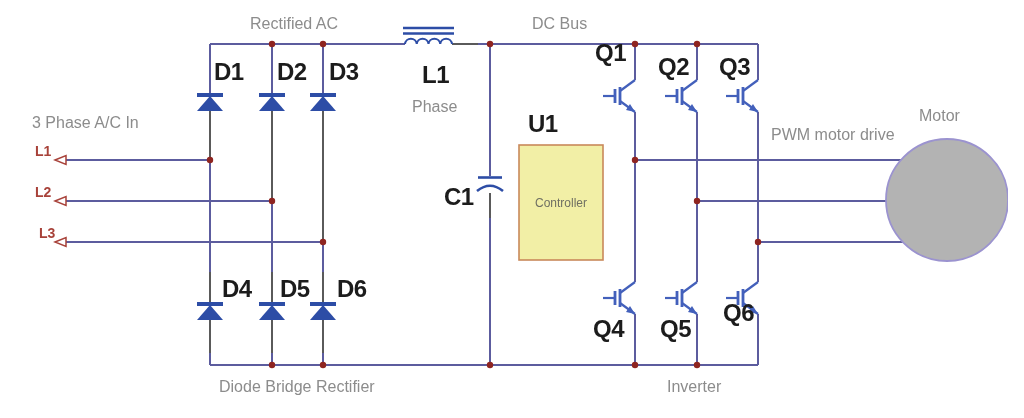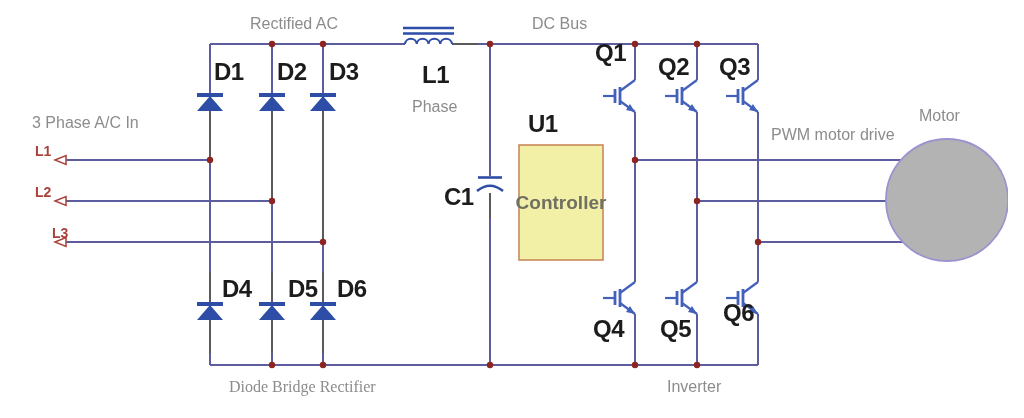--- a/index.html
+++ b/index.html
@@ -25,21 +25,21 @@
   .dot{fill:var(--dot);stroke:none;}
   .in-arrow{fill:#fff;stroke:var(--red);stroke-width:1.5;}
   .ctrl-rect{fill:var(--ctrlfill);stroke:var(--ctrlborder);stroke-width:1.6;}
   .motor-circle{fill:var(--motorfill);stroke:var(--motorstroke);stroke-width:1.8;}
   .lbl{position:absolute;white-space:nowrap;line-height:1.1;}
   .sec{color:var(--textgray);font-size:16px;font-weight:400;}
   .comp{color:var(--textdark);font-size:24px;font-weight:700;letter-spacing:-0.5px;}
   .inref{color:var(--red);font-size:14px;font-weight:700;}
   .ctrl-label{position:absolute;left:519px;top:145px;width:84px;height:115px;
               display:flex;align-items:center;justify-content:center;
-              color:var(--ctrltext);font-size:19px;font-weight:bold;}
+              color:var(--ctrltext);font-size:12px;}
 </style>
 </head>
 <body>
 
 <div id="canvas">
 
   <svg id="circuit-svg" width="1024" height="418" viewBox="0 0 1024 418">
 
     <g>
       <path class="wire" d="M210,44 H405"></path>
@@ -223,42 +223,42 @@
       <circle class="dot" cx="697" cy="365" r="3.2"></circle>
     </g>
   </svg>
 
   <div class="lbl sec" style="left:250px;top:15px;">Rectified AC</div>
   <div class="lbl sec" style="left:532px;top:15px;">DC Bus</div>
   <div class="lbl sec" style="left:32px;top:114px;">3 Phase A/C In</div>
 
   <div class="lbl inref" style="left:35px;top:144px;">L1</div>
   <div class="lbl inref" style="left:35px;top:185px;">L2</div>
-  <div class="lbl inref" style="left:52px;top:226px;">L3</div>
+  <div class="lbl inref" style="left:39px;top:226px;">L3</div>
 
   <div class="lbl comp" style="left:214px;top:59px;">D1</div>
   <div class="lbl comp" style="left:277px;top:59px;">D2</div>
   <div class="lbl comp" style="left:329px;top:59px;">D3</div>
   <div class="lbl comp" style="left:222px;top:276px;">D4</div>
-  <div class="lbl comp" style="left:288px;top:276px;">D5</div>
+  <div class="lbl comp" style="left:280px;top:276px;">D5</div>
   <div class="lbl comp" style="left:337px;top:276px;">D6</div>
 
   <div class="lbl comp" style="left:422px;top:62px;">L1</div>
   <div class="lbl sec" style="left:412px;top:98px;">Phase</div>
   <div class="lbl comp" style="left:444px;top:184px;">C1</div>
 
   <div class="lbl comp" style="left:528px;top:111px;">U1</div>
   <div class="ctrl-label">Controller</div>
 
   <div class="lbl comp" style="left:595px;top:40px;">Q1</div>
   <div class="lbl comp" style="left:658px;top:54px;">Q2</div>
   <div class="lbl comp" style="left:719px;top:54px;">Q3</div>
   <div class="lbl comp" style="left:593px;top:316px;">Q4</div>
   <div class="lbl comp" style="left:660px;top:316px;">Q5</div>
   <div class="lbl comp" style="left:723px;top:300px;">Q6</div>
 
   <div class="lbl sec" style="left:771px;top:126px;">PWM motor drive</div>
   <div class="lbl sec" style="left:919px;top:107px;">Motor</div>
 
-  <div class="lbl sec" style="left:229px;top:378px;font-family:Liberation Serif, serif;">Diode Bridge Rectifier</div>
+  <div class="lbl sec" style="left:219px;top:378px;">Diode Bridge Rectifier</div>
   <div class="lbl sec" style="left:667px;top:378px;">Inverter</div>
 
 </div>
 
 </body></html>

